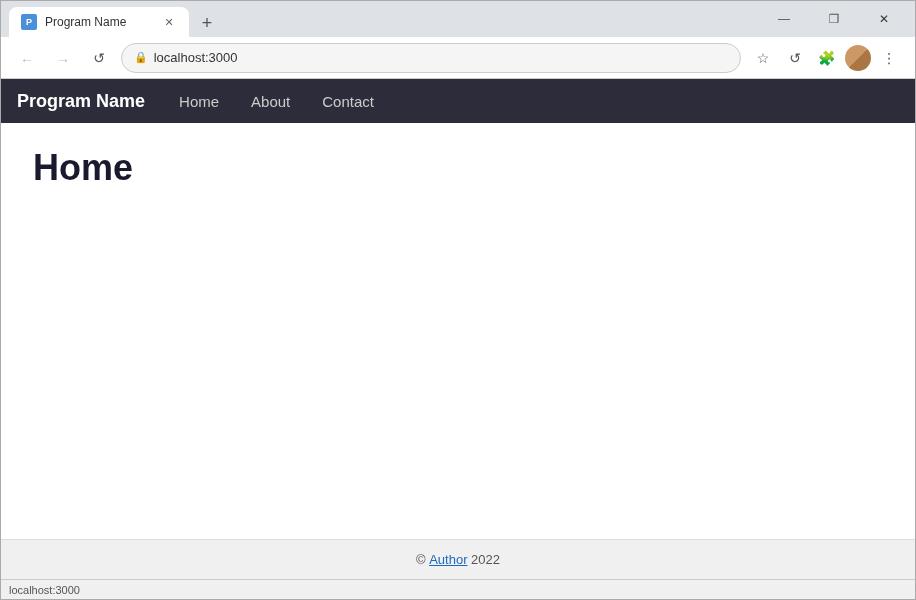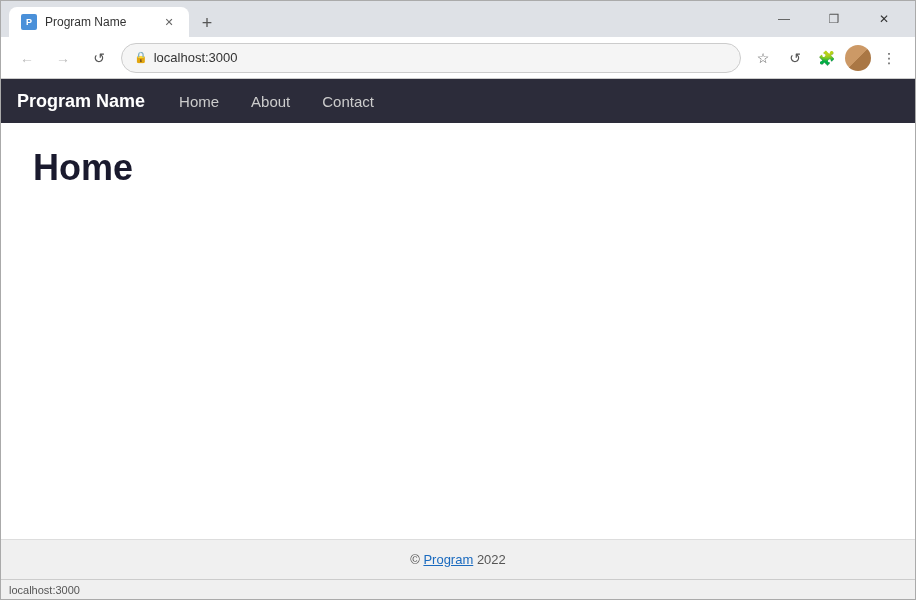--- a/index.html
+++ b/index.html
@@ -243,21 +243,21 @@
       <a class="nav-link">Contact</a>
     </nav>
 
     <div class="page-body">
       <h1 class="page-heading">Home</h1>
     </div>
 
     <div class="page-footer">
       <span>©</span>
       &nbsp;
-      <a class="footer-link">Program</a>
+      <a class="footer-link">Author</a>
       &nbsp;
       <span>2022</span>
     </div>
 
   </div>
 
   <div class="status-bar">
     <span>localhost:3000</span>
   </div>
 

